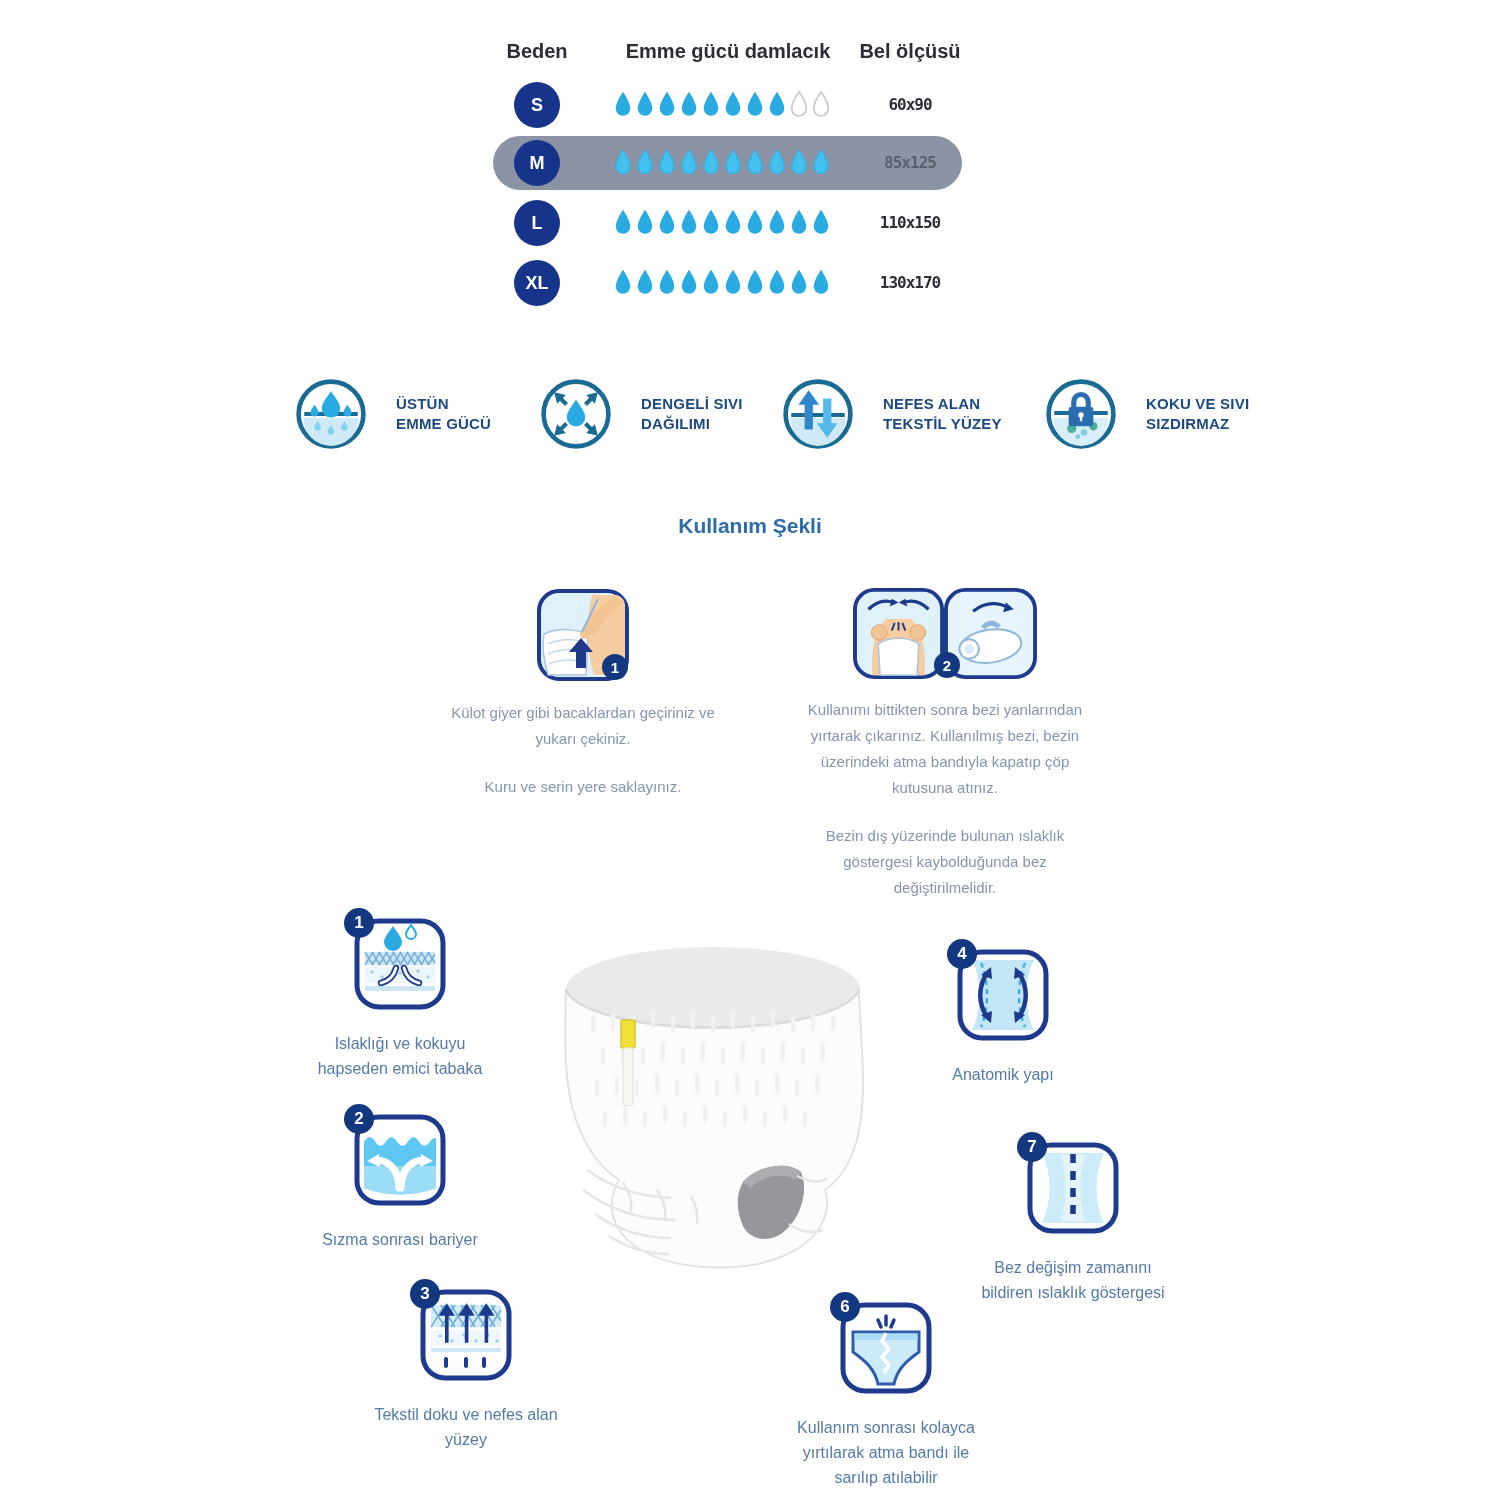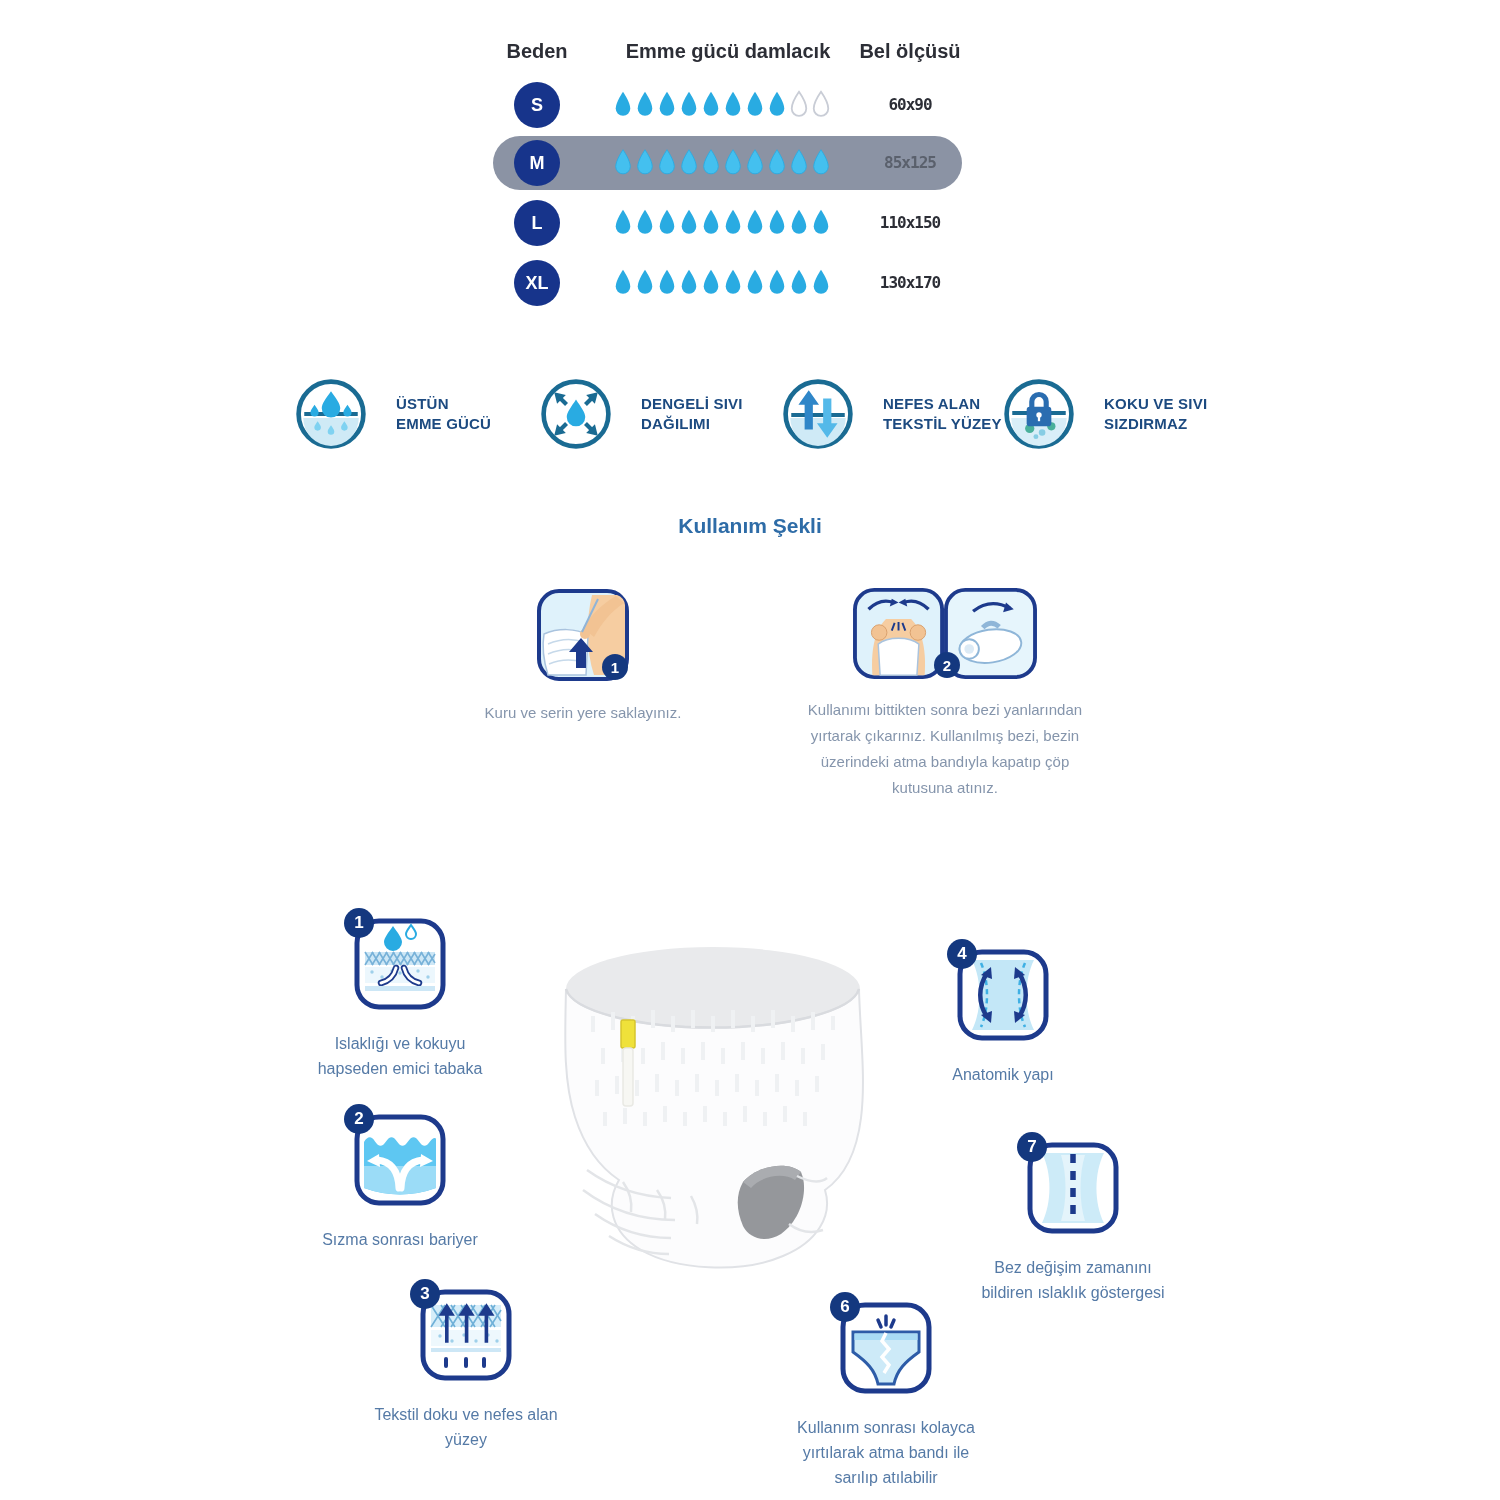--- a/index.html
+++ b/index.html
@@ -357,21 +357,21 @@
             <line x1="9" y1="36" x2="61" y2="36" stroke="#1a6b93" stroke-width="4"></line>
             <path d="M22 50 V26 H16 L26 12 36 26 H30 V50 Z" fill="#2f86c8"></path>
             <path d="M40 20 V44 H34 L44 58 54 44 H48 V20 Z" fill="#54b9e9"></path>
           </svg>
         </div>
         <div class="flabel">
           <div>NEFES ALAN</div>
           <div>TEKSTİL YÜZEY</div>
         </div>
       </div>
-      <div class="feature" style="left: 1003px;">
+      <div class="feature" style="left: 1045px;">
         <div class="fcircle">
           <svg viewBox="0 0 70 70">
             <circle cx="35" cy="35" r="31.5" fill="#fff" stroke="#1a6b93" stroke-width="4.5"></circle>
             <path d="M8 39 A27 27 0 0 0 62 39 Z" fill="#d8eef8"></path>
             <circle cx="26" cy="49" r="4.5" fill="#49b09b"></circle>
             <circle cx="38" cy="53" r="3.2" fill="#86cde4"></circle>
             <circle cx="47" cy="47" r="4" fill="#49b09b"></circle>
             <circle cx="32" cy="57" r="2.4" fill="#86cde4"></circle>
             <line x1="9" y1="34" x2="61" y2="34" stroke="#1a6b93" stroke-width="4"></line>
             <path d="M28 30v-7a7 7 0 0 1 14 0v7" fill="none" stroke="#2a6db0" stroke-width="5"></path>
@@ -397,20 +397,21 @@
             <path d="M8 46 C22 40 40 40 52 47 L50 87 H12 C8 74 6 58 8 46 Z" fill="#fff" stroke="#a9c3de" stroke-width="1.5"></path>
             <path d="M12 56 q18-8 36-2 M12 66 q18-8 36-2 M13 76 q16-7 34-2" stroke="#c6d9ea" stroke-width="1.5" fill="none"></path>
             <path d="M80 8 C66 16 56 26 47 40 l11 9 C66 35 74 24 88 15 Z" fill="#f2c393"></path>
             <circle cx="49" cy="46" r="5" fill="#f2c393"></circle>
             <path d="M46 44 L62 11" stroke="#8fb4d8" stroke-width="2" fill="none"></path>
             <path d="M40 80 V64 h-7 l12-14 12 14 h-7 v16 z" fill="#1d3a8c"></path>
           </svg>
           <span class="badge step-badge" style="left: 66px; top: 66px;">1</span>
         </div>
         <div class="step-text">
+          <p>Külot giyer gibi bacaklardan geçiriniz ve yukarı çekiniz.</p>
           <p>Kuru ve serin yere saklayınız.</p>
         </div>
       </div>
       <div class="step" id="step-2">
         <div class="illo">
           <svg viewBox="0 0 190 94" width="184" height="91">
             <rect x="2" y="2" width="90" height="90" rx="20" fill="#dff2fb" stroke="#1d3a8c" stroke-width="4"></rect>
             <rect x="96" y="2" width="92" height="90" rx="20" fill="#e6f5fc" stroke="#1d3a8c" stroke-width="4"></rect>
             <path d="M20 90 C18 60 24 42 34 32 H60 C70 42 76 60 74 90 Z" fill="#f6cda1"></path>
             <path d="M26 58 C36 50 58 50 68 58 L66 90 H28 Z" fill="#fff" stroke="#a9c3de" stroke-width="1.5"></path>
@@ -425,20 +426,21 @@
             <circle cx="120" cy="63" r="10" fill="#fff" stroke="#8fb6d8" stroke-width="2"></circle>
             <circle cx="120" cy="63" r="5" fill="#dceaf5"></circle>
             <path d="M134 41 q8-9 17-1" fill="none" stroke="#8fb6d8" stroke-width="5"></path>
             <path d="M124 24 q18-14 38-3" fill="none" stroke="#1d3a8c" stroke-width="3.5"></path>
             <path d="M158 15 l8 7-11 3z" fill="#1d3a8c"></path>
           </svg>
           <span class="badge step-badge" style="left: 81px; top: 64px;">2</span>
         </div>
         <div class="step-text">
           <p>Kullanımı bittikten sonra bezi yanlarından yırtarak çıkarınız. Kullanılmış bezi, bezin üzerindeki atma bandıyla kapatıp çöp kutusuna atınız.</p>
+          <p>Bezin dış yüzerinde bulunan ıslaklık göstergesi kaybolduğunda bez değiştirilmelidir.</p>
         </div>
       </div>
     </div>
 
   <div id="product">
       <svg viewBox="0 0 335 380">
         <ellipse cx="168" cy="57" rx="147" ry="42" fill="#e9eaec"></ellipse>
         <path d="M21 57 C20 105 18 148 30 185 C40 216 56 236 74 248 C60 272 66 300 96 318 C130 338 196 342 238 324 C272 310 288 284 280 258 C300 244 312 218 316 186 C321 146 315 100 314 57 A147 42 0 0 1 21 57 Z" fill="#fcfcfd" stroke="#e0e2e6" stroke-width="2"></path>
         <path d="M21 57 A147 42 0 0 0 314 57" fill="none" stroke="#d9dbdf" stroke-width="2.5"></path>
         <path d="M48 84v16M68 80v18M88 84v16M108 78v18M128 84v16M148 78v18M168 84v16M188 78v18M208 84v16M228 78v18M248 84v16M268 80v18M288 84v14 M58 116v16M78 112v18M98 116v16M118 110v18M138 116v16M158 110v18M178 116v16M198 110v18M218 116v16M238 110v18M258 116v16M278 112v16 M52 148v16M72 144v18M92 148v16M112 142v18M132 148v16M152 142v18M172 148v16M192 142v18M212 148v16M232 142v18M252 148v16M272 144v16 M60 180v14M80 176v16M100 180v14M120 174v16M140 180v14M160 174v16M180 180v14M200 174v16M220 180v14M240 174v16M260 180v14" stroke="#eff1f3" stroke-width="4" fill="none"></path>

